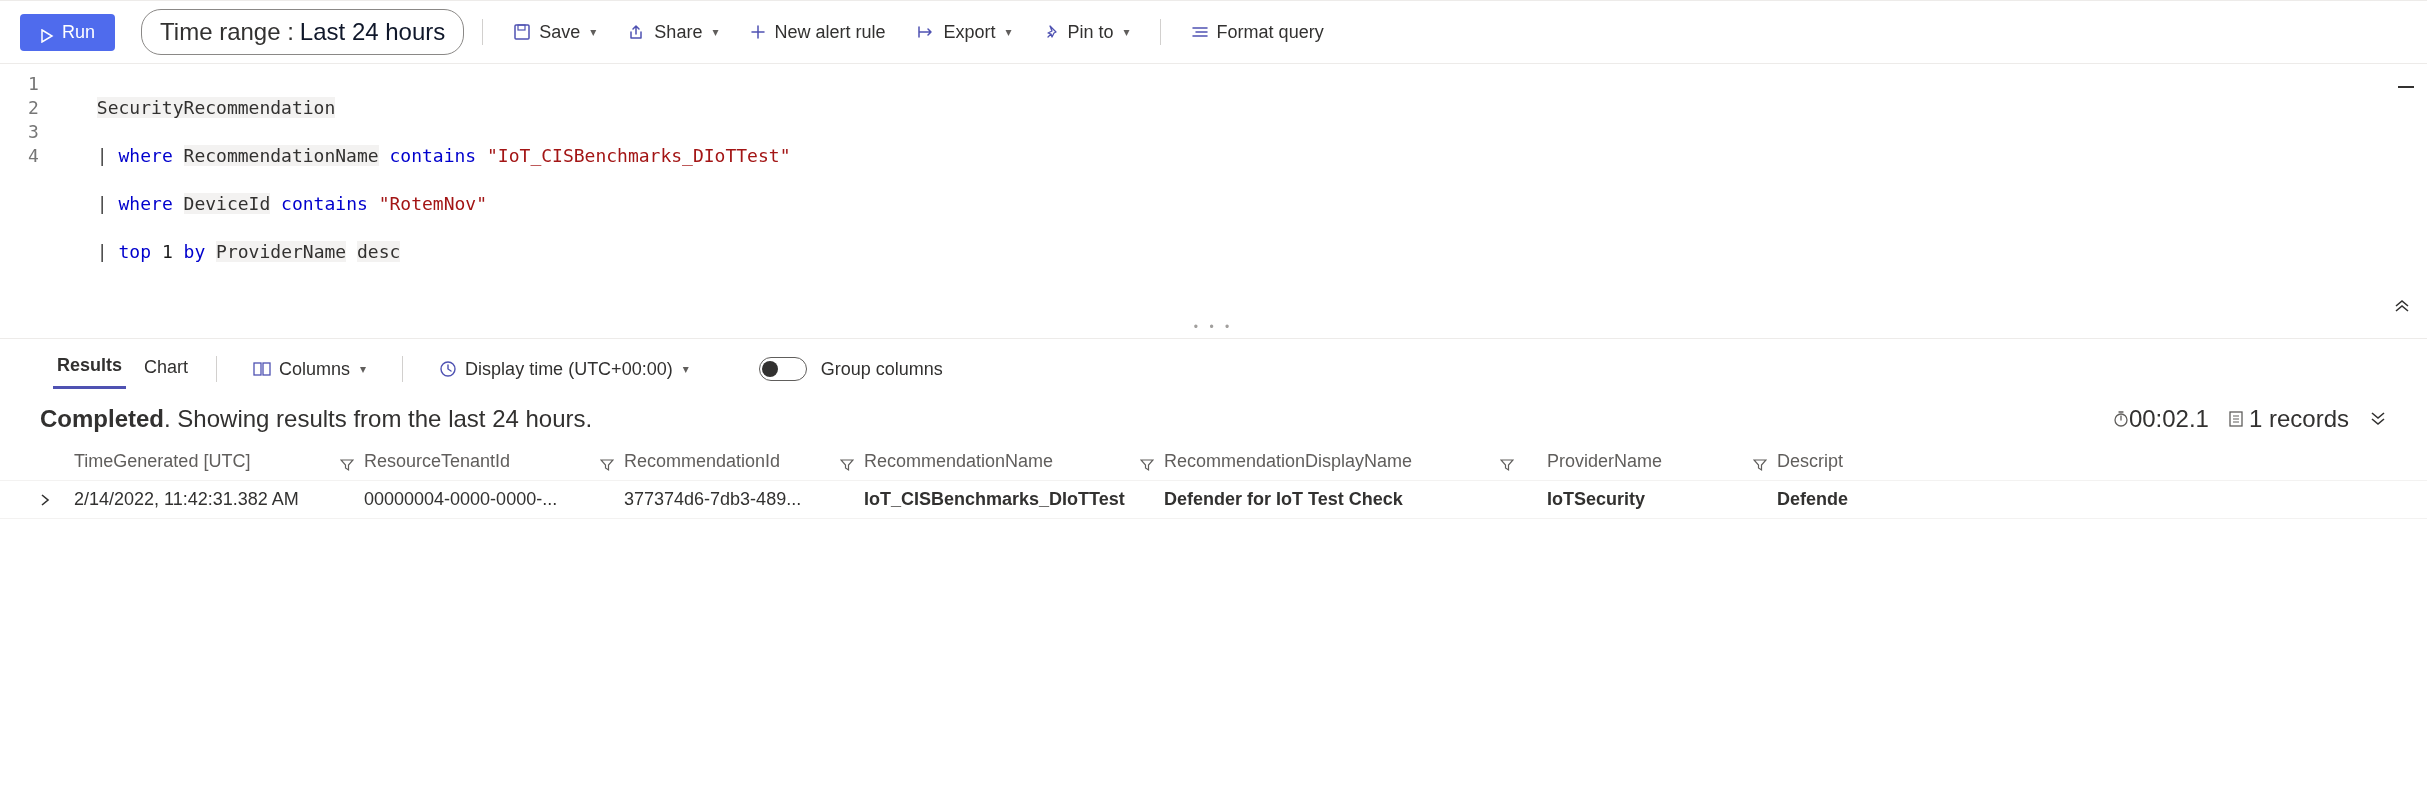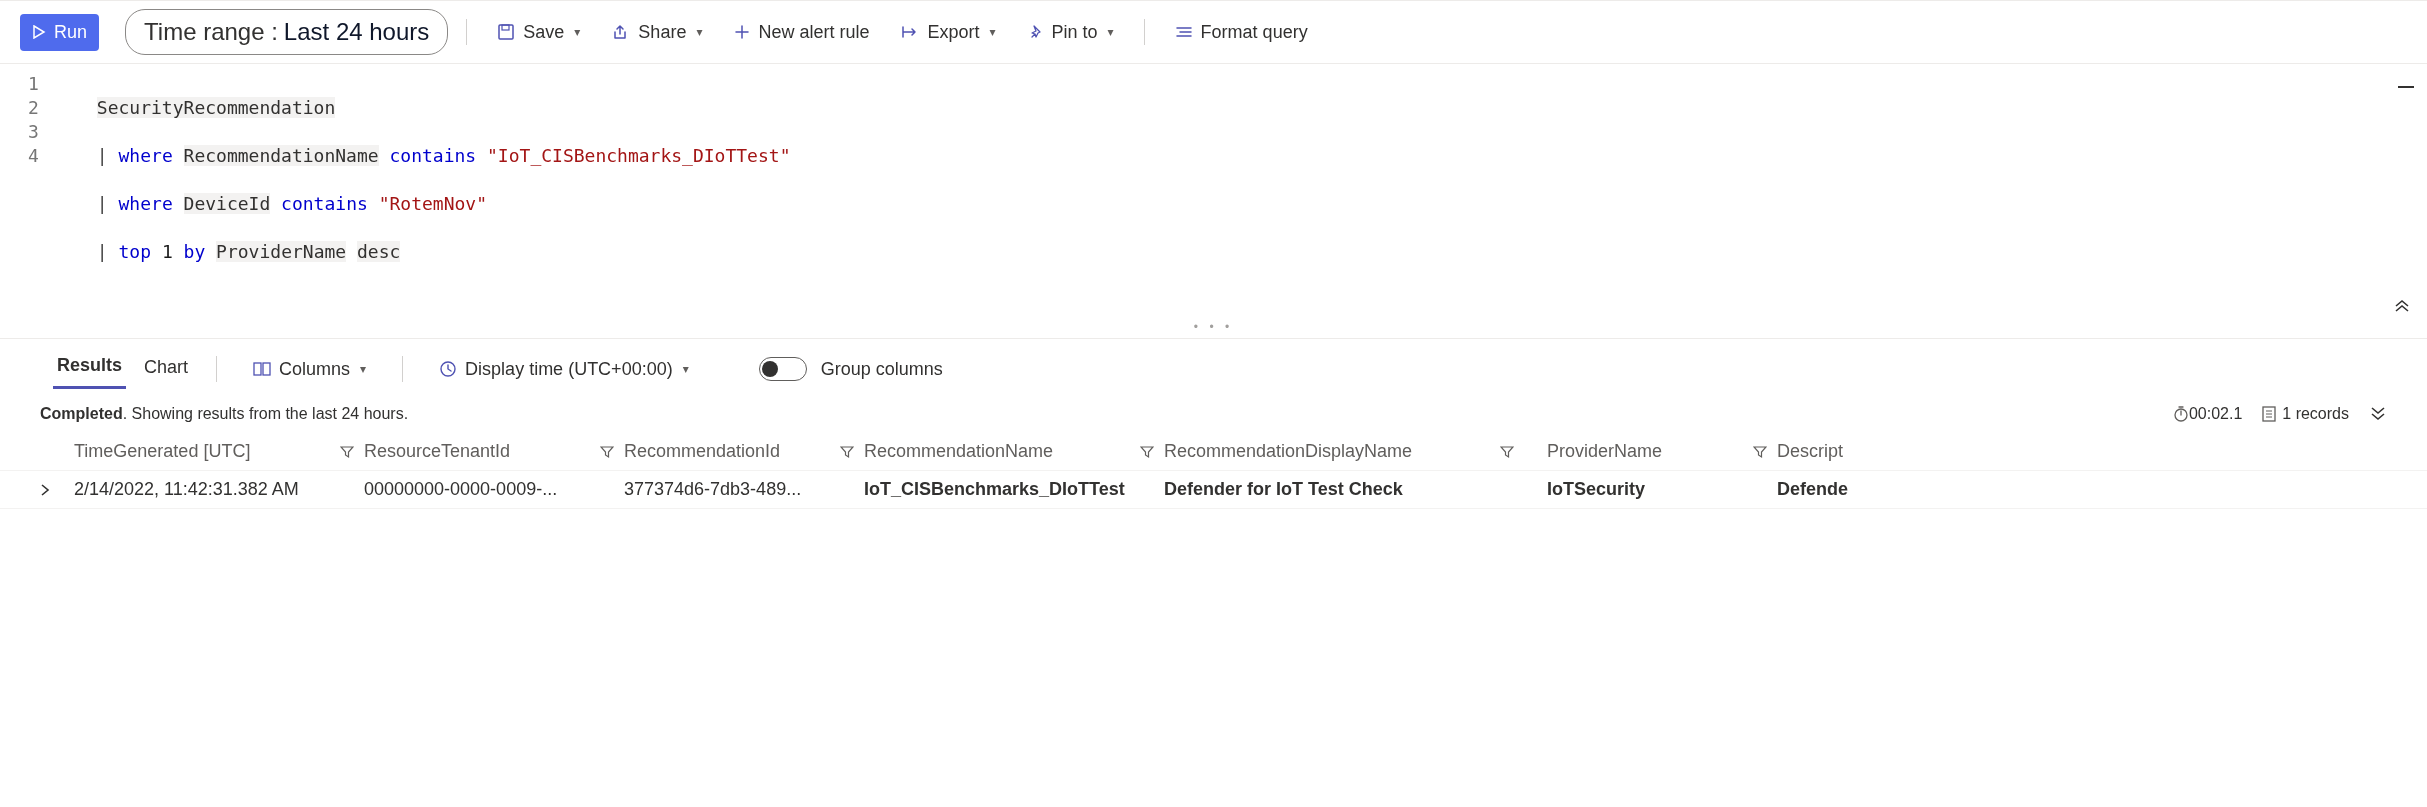--- a/index.html
+++ b/index.html
@@ -13,26 +13,26 @@
     .toolbar {
       display: flex;
       align-items: center;
       padding: 8px 20px;
       border-top: 1px solid #edebe9;
       border-bottom: 1px solid #edebe9;
       gap: 8px;
     }
     .run-btn {
       display: flex;
-      align-items: center;
+      align-items: flex-end;
       background: #4f6bed;
       color: #fff;
       border: none;
       border-radius: 4px;
-      padding: 8px 12px;
+      padding: 8px 20px;
       font-size: 18px;
       font-weight: 500;
       cursor: pointer;
       gap: 8px;
     }
     .time-range {
       border: 1px solid #8a8886;
       border-radius: 20px;
       padding: 8px 18px;
       font-size: 24px;
@@ -123,21 +123,21 @@
     .editor-wrap .angle-up {
       position: absolute;
       right: 16px;
       bottom: 8px;
       font-size: 18px;
     }
     .status-bar {
       display: flex;
       align-items: center;
       padding: 10px 40px;
-      font-size: 16px;
+      font-size: 24px;
       gap: 8px;
     }
     .status-main { flex: 1; }
     .status-main b { font-weight: 600; }
     .status-right {
       display: flex;
       align-items: center;
       gap: 20px;
       color: #323130;
     }
@@ -145,21 +145,21 @@
       display: flex;
       align-items: center;
       padding: 8px 40px;
       font-size: 18px;
       border-bottom: 1px solid #f3f2f1;
     }
     .grid-header {
       color: #605e5c;
       font-weight: 400;
     }
-    .col { display: flex; align-items: center; gap: 0; overflow: hidden; white-space: nowrap; }
+    .col { display: flex; align-items: flex-end; gap: 0; overflow: hidden; white-space: nowrap; }
     .col-expander { width: 34px; }
     .col-0 { width: 290px; }
     .col-1 { width: 260px; }
     .col-2 { width: 240px; }
     .col-3 { width: 300px; }
     .col-4 { width: 360px; }
     .col-5 { width: 230px; margin-left: 23px; }
     .col-6 { width: 120px; }
     .filter-icon { margin-left: auto; margin-right: 10px; color: #605e5c; cursor:pointer;}
     .grid-row { font-weight: 400; }
@@ -400,19 +400,19 @@
   </div>
 </div>
 
 <div class="grid-row">
   <div class="col col-expander">
     <svg width="10" height="14" viewBox="0 0 10 14">
         <path d="M2 2 l6 5 l-6 5" fill="none" stroke="#323130" stroke-width="1.6"></path>
       </svg>
   </div>
   <div class="col col-0">2/14/2022, 11:42:31.382 AM</div>
-  <div class="col col-1">00000000-0000-0009-...</div>
+  <div class="col col-1">00000004-0000-0000-...</div>
   <div class="col col-2">377374d6-7db3-489...</div>
   <div class="col col-3 bold">IoT_CISBenchmarks_DIoTTest</div>
   <div class="col col-4 bold">Defender for IoT Test Check</div>
   <div class="col col-5 bold">IoTSecurity</div>
   <div class="col col-6 bold">Defende</div>
 </div>
 
 </body></html>

